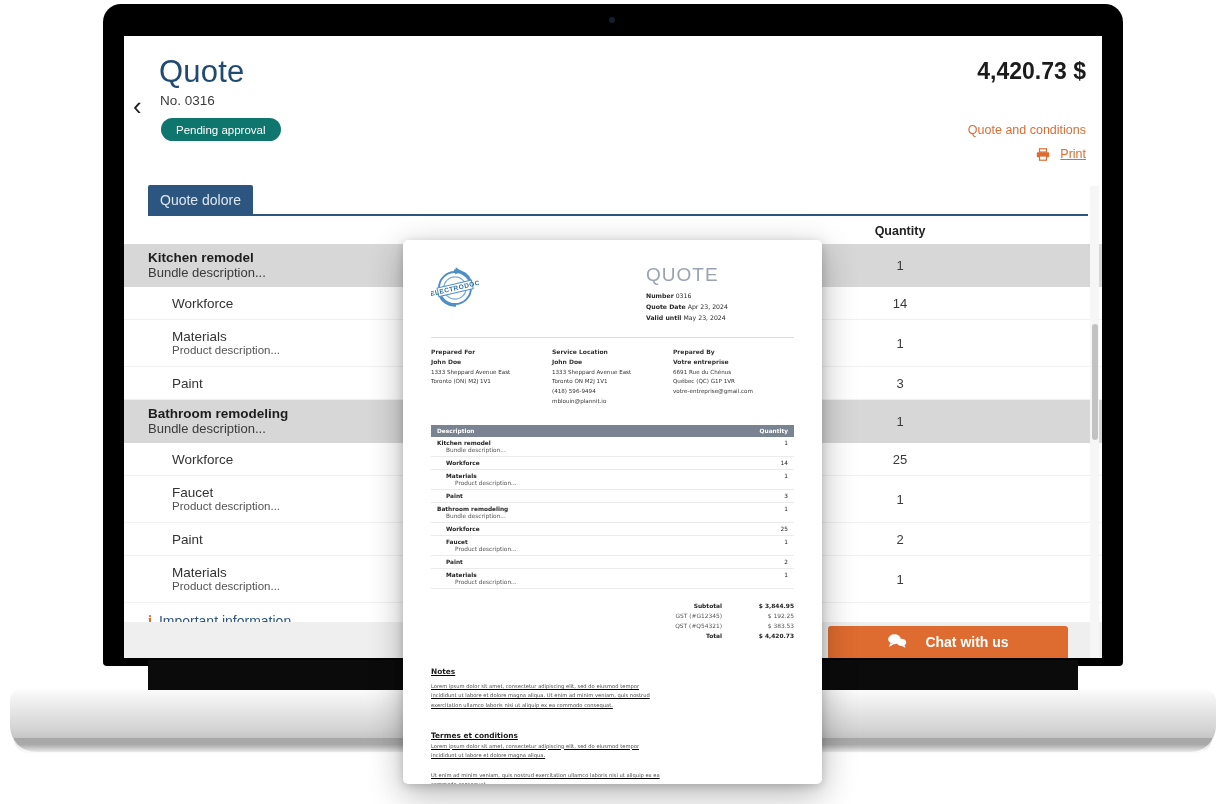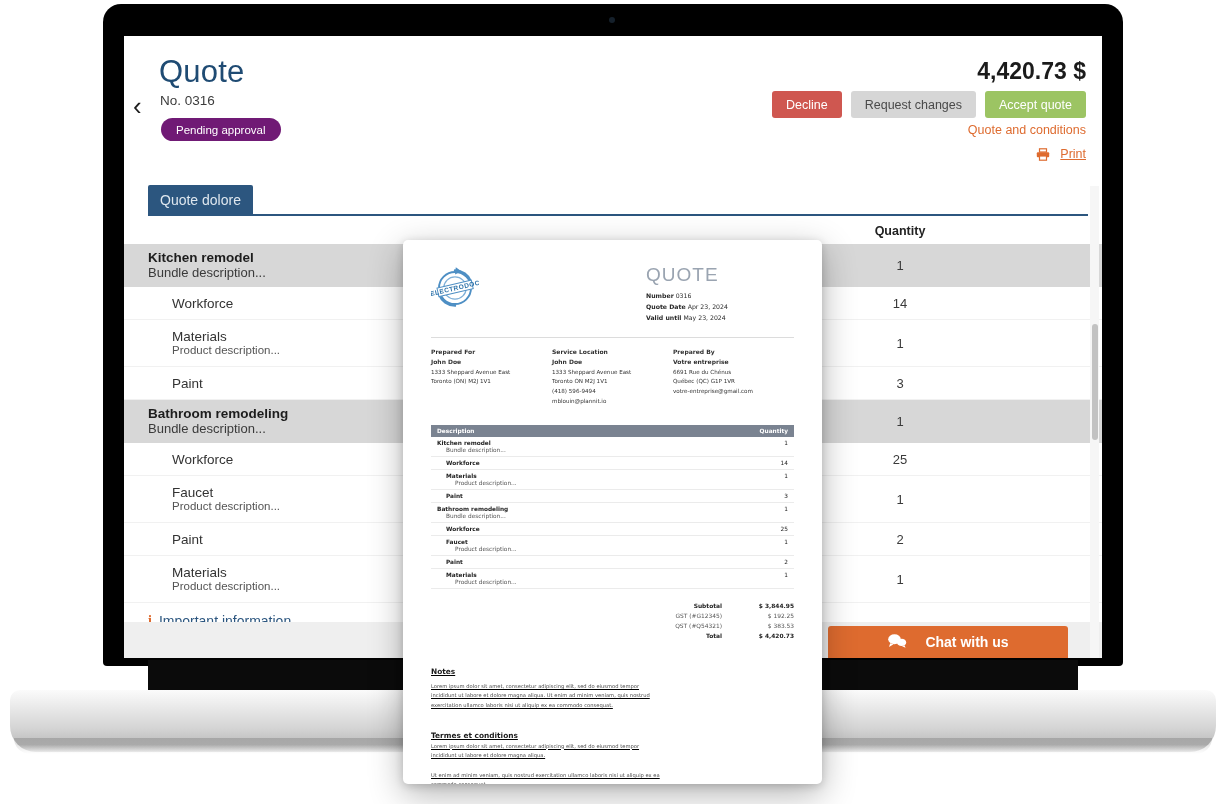--- a/index.html
+++ b/index.html
@@ -44,21 +44,21 @@
     position:absolute; left:9px; top:60px; width:22px; height:22px;
     color:#1d1d1d; font-size:26px; line-height:20px; font-weight:300; cursor:pointer;
   }
   .quote-title{
     position:absolute; left:35px; top:18px;
     font-size:31px; color:#1f4b73; font-weight:400; letter-spacing:.2px;
   }
   .quote-number{ position:absolute; left:36px; top:57px; font-size:13.5px; color:#3c3c3c; }
   .status-pill{
     position:absolute; left:37px; top:82px; height:23px; padding:0 15px;
-    background:#701a75; color:#fff; border-radius:12px; font-size:11.5px;
+    background:#0f766e; color:#fff; border-radius:12px; font-size:11.5px;
     display:flex; align-items:center; cursor:pointer; border:none;
   }
   .amount{
     position:absolute; right:16px; top:22px; font-size:23px; font-weight:bold; color:#1b1b1b;
   }
   .actions{ position:absolute; right:16px; top:55px; display:flex; gap:9px; }
   .btn{ height:27px; padding:0 14px; border:none; border-radius:3px;
         font-size:12.5px; cursor:pointer; display:flex; align-items:center; }
   .btn-decline{ background:#cf5750; color:#fff; }
   .btn-request{ background:#d6d6d6; color:#4a4a4a; }
@@ -183,25 +183,20 @@
     <div class="app-header">
 
       <div class="back-chevron">‹</div>
 
       <div class="quote-title">Quote</div>
       <div class="quote-number">No. 0316</div>
       <button class="status-pill">Pending approval</button>
 
       <div class="amount">4,420.73 $</div>
 
-      <div class="actions">
-        <button class="btn btn-decline">Decline</button>
-        <button class="btn btn-request">Request changes</button>
-        <button class="btn btn-accept">Accept quote</button>
-      </div>
 
       <a class="terms-link">Quote and conditions</a>
 
       <div class="print-row">
         <span>
           <svg width="14" height="13" viewBox="0 0 14 13" fill="none">
             <rect x="3.5" y="0.8" width="7" height="3.2" stroke="#de6b2f" stroke-width="1.2"></rect>
             <rect x="0.8" y="4.2" width="12.4" height="5" rx="1" fill="#de6b2f"></rect>
             <rect x="3.5" y="8" width="7" height="4.2" fill="#fff" stroke="#de6b2f" stroke-width="1.2"></rect>
           </svg>

